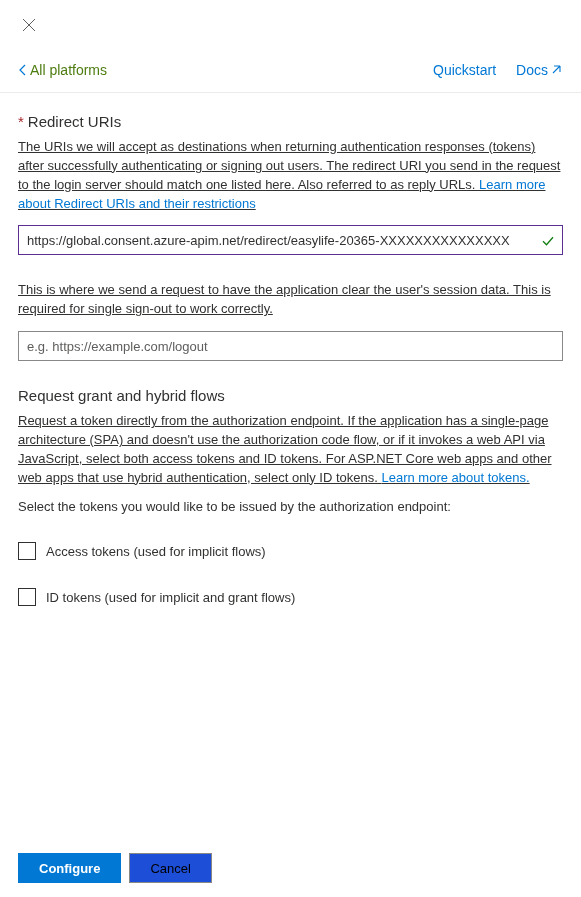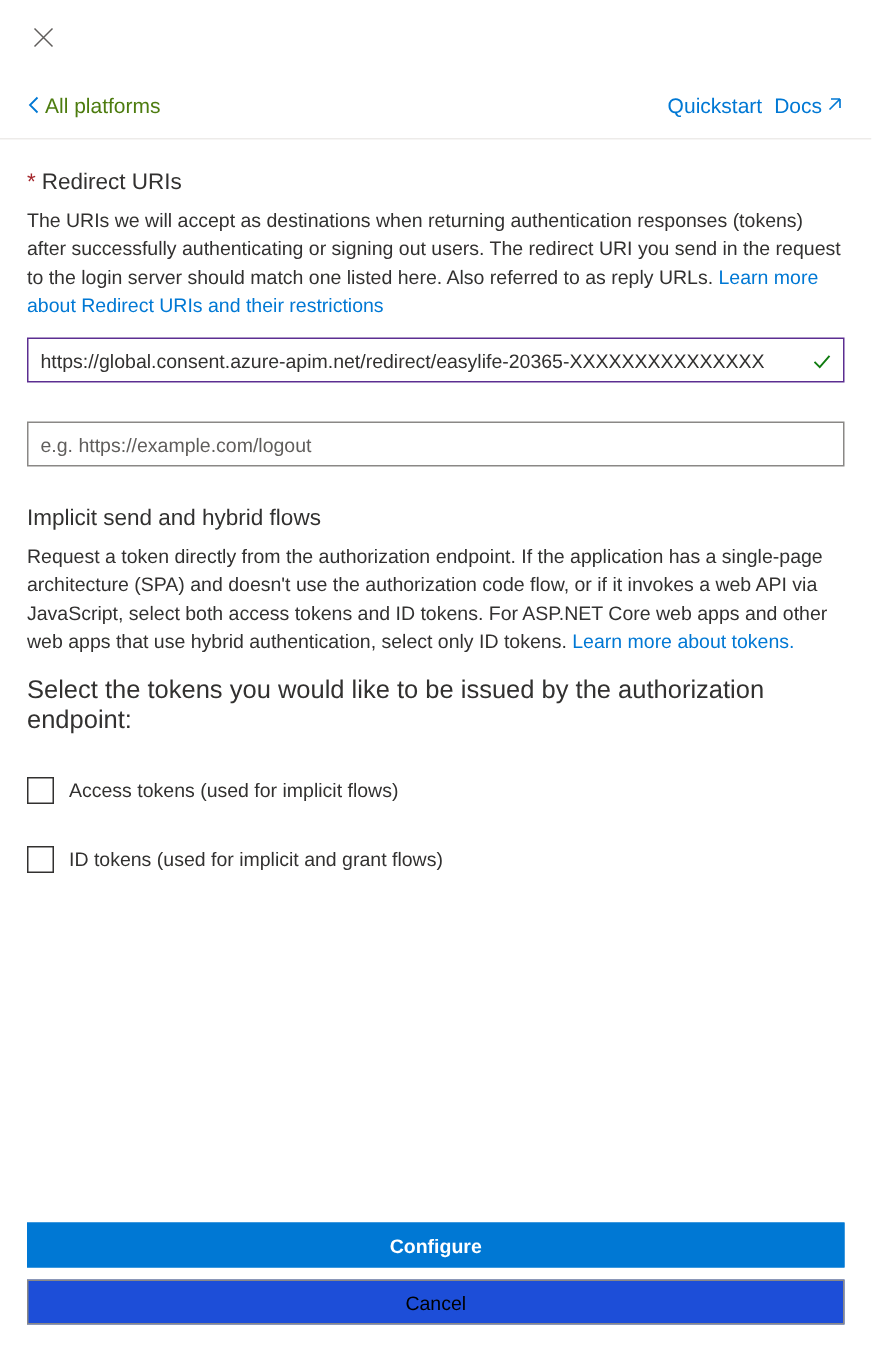--- a/index.html
+++ b/index.html
@@ -40,21 +40,21 @@
     .back-link {
       color: #4d7c0f;
       font-size: 14px;
       cursor: pointer;
       display: flex;
       align-items: center;
     }
     .back-link svg { margin-right: 2px; }
     .subheader-right {
       display: flex;
-      gap: 8px;
+      gap: 20px;
     }
     .link {
       color: #0078d4;
       font-size: 14px;
       cursor: pointer;
       display: inline-flex;
       align-items: center;
       gap: 3px;
     }
     .content {
@@ -68,20 +68,21 @@
       font-weight: 400;
       color: #323130;
       margin-bottom: 8px;
     }
     .required-star { color: #a4262c; margin-right: 4px; }
     .section-desc {
       font-size: 13px;
       line-height: 1.45;
       color: #323130;
       margin-bottom: 12px;
+      text-decoration: underline;
     }
     .inline-link { color: #0078d4; cursor: pointer; }
     .input-row { position: relative; }
     .uri-input {
       width: 100%;
       height: 30px;
       border: 1px solid #5c2e91;
       padding: 4px 30px 4px 8px;
       font-size: 13px;
       font-family: inherit;
@@ -98,21 +99,21 @@
       width: 100%;
       height: 30px;
       border: 1px solid #8a8886;
       padding: 4px 8px;
       font-size: 13px;
       font-family: inherit;
       color: #0f172a;
     }
     .plain-input::placeholder { color: #605e5c; }
     .tokens-prompt {
-      font-size: 17px;
+      font-size: 13px;
       color: #323130;
       margin: 4px 0 10px 0;
     }
     .checkbox-row {
       display: flex;
       align-items: center;
       gap: 10px;
       margin-bottom: 10px;
       cursor: pointer;
       margin-top: 28px;
@@ -121,21 +122,20 @@
       width: 18px;
       height: 18px;
       border: 1px solid #323130;
       flex-shrink: 0;
     }
     .checkbox-label { font-size: 13px; color: #323130; }
     .footer {
       display: flex;
       gap: 8px;
       padding: 14px 18px;
-      flex-direction: column;
     }
     .btn {
       height: 30px;
       padding: 0 20px;
       font-size: 13px;
       font-family: inherit;
       cursor: pointer;
       border: 1px solid #8a8886;
       background: #1d4ed8;
     }
@@ -189,25 +189,26 @@
       <input class="uri-input" type="text" value="https://global.consent.azure-apim.net/redirect/easylife-20365-XXXXXXXXXXXXXXX" style="">
       <span class="check-icon">
         <svg width="14" height="14" viewBox="0 0 14 14">
             <path d="M2 7 L5.5 10.5 L12 3" stroke="#107c10" stroke-width="1.3" fill="none"></path>
           </svg>
       </span>
     </div>
   </div>
 
   <div class="section">
+    <p class="section-desc">This is where we send a request to have the application clear the user's session data. This is required for single sign-out to work correctly.</p>
     <input class="plain-input" type="text" placeholder="e.g. https://example.com/logout" style="">
   </div>
 
   <div class="section">
-    <div class="section-title">Implicit send and hybrid flows</div>
+    <div class="section-title">Request grant and hybrid flows</div>
     <p class="section-desc">
       <span>Request a token directly from the authorization endpoint. If the application has a single-page architecture (SPA) and doesn't use the authorization code flow, or if it invokes a web API via JavaScript, select both access tokens and ID tokens. For ASP.NET Core web apps and other web apps that use hybrid authentication, select only ID tokens. </span><span class="inline-link">Learn more about tokens.</span>
     </p>
     <p class="tokens-prompt">Select the tokens you would like to be issued by the authorization endpoint:</p>
     <div class="checkbox-row">
       <span class="checkbox"></span>
       <span class="checkbox-label">Access tokens (used for implicit flows)</span>
     </div>
     <div class="checkbox-row">
       <span class="checkbox"></span>

